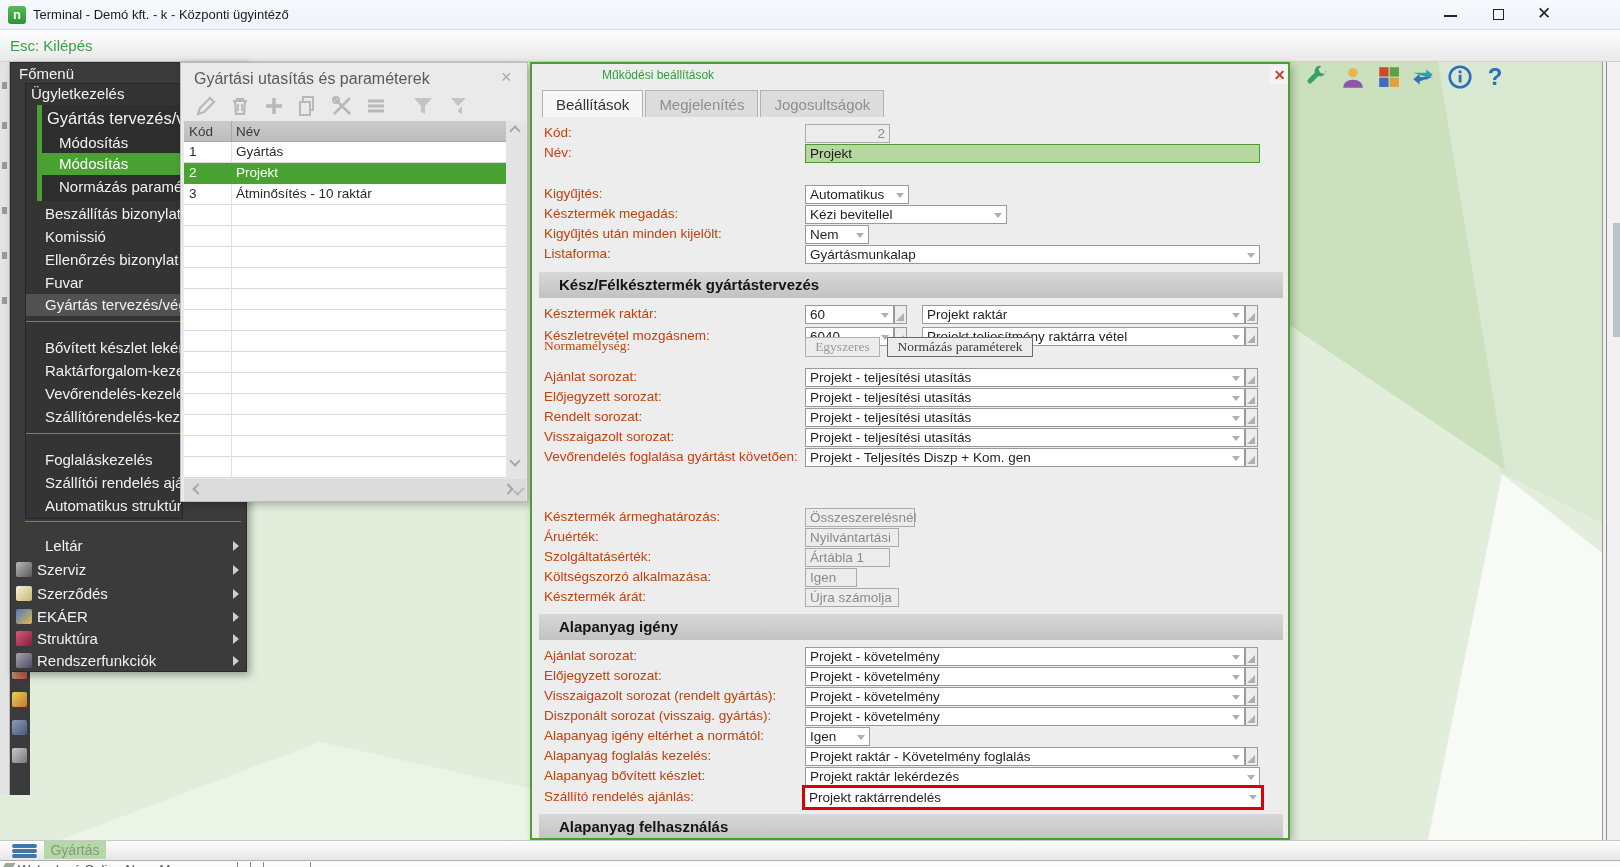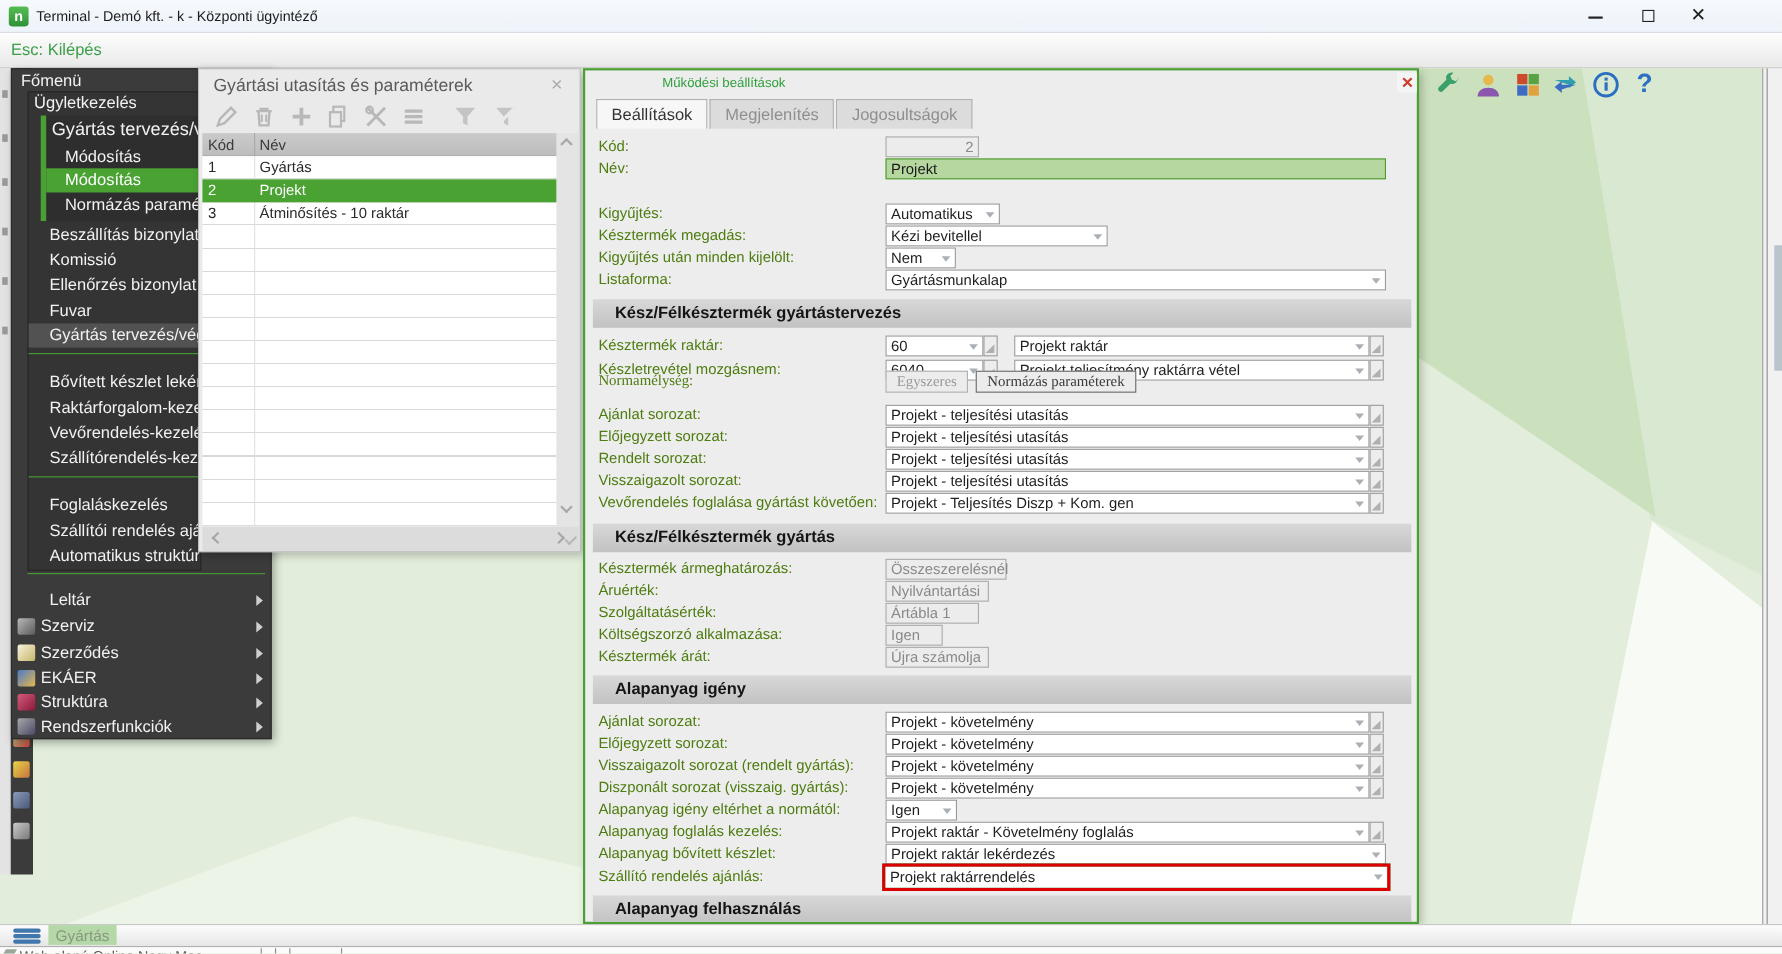--- a/index.html
+++ b/index.html
@@ -64,21 +64,21 @@
 
   
   #settings { left:530px; top:62px; width:760px; height:778px; background:#ededed; border:2px solid #4aa032; box-shadow:3px 3px 8px rgba(0,0,0,.25); overflow:hidden; }
   #st-title { left:28px; top:4px; font-size:12px; color:#2fa03c;margin-left:42px; }
   #st-close { left:738px; top:2px; width:19px; height:18px; background:#f4f4f4; text-align:center; font-size:14px; font-weight:bold; color:#cc3b2a; line-height:18px; }
   #st-tabs { left:10px; top:26px; display:flex; }
   .tab { height:27px; line-height:27px; padding:0 13px; font-size:15px; border:1px solid #b2b2b2; border-bottom:none; }
   .tab-active { background:#f7f7f7; color:#333; position:relative; z-index:2; }
   .tab-idle { background:#dcdcdc; color:#8f8f8f; margin-left:2px; }
   .frow { position:absolute; left:0; width:756px; height:20px; }
-  .lbl { position:absolute; left:12px; top:1px; font-size:13.5px; color:#4d7c0f; white-space:nowrap; }
+  .lbl { position:absolute; left:12px; top:1px; font-size:13.5px; color:#c2410c; white-space:nowrap; }
   .combo { position:absolute; top:0; height:19px; background:#fff; border:1px solid #9a9a9a; font-size:13.5px; line-height:17px; color:#1f1f1f; padding-left:4px; white-space:nowrap; overflow:hidden; }
   .arr { position:absolute; right:4px; top:7px; width:0; height:0; border-left:4px solid transparent; border-right:4px solid transparent; border-top:5px solid #aab0b6; }
   .corner { position:absolute; top:0; width:13px; height:19px; border:1px solid #9a9a9a; background:#ededed; }
   .ctri { position:absolute; right:2px; bottom:2px; width:0; height:0; border-bottom:8px solid #b0b0b0; border-left:8px solid transparent; }
   .dinput { position:absolute; top:0; height:19px; background:#ececec; border:1px solid #aaa; font-size:13.5px; line-height:17px; color:#8a8a8a; padding:0 4px; }
   .ginput { position:absolute; top:0; height:19px; background:#b7d7a1; border:1px solid #4e9a2e; font-size:13.5px; line-height:17px; color:#1a1a1a; padding-left:4px; }
   .btn { position:absolute; top:0; height:20px; font-size:13.5px; line-height:18px; text-align:center; }
   .btn-dis { background:#ececec; border:1px solid #b0b0b0; color:#9a9a9a; }
   .btn-en { background:#ececec; border:1px solid #6a6a6a; color:#3a3a3a; }
   .sec { position:absolute; left:7px; width:744px; height:26px; background:linear-gradient(#d8d8d8,#c2c2c2); font-weight:bold; font-size:15px; color:#141414; line-height:26px; padding-left:20px; }
@@ -419,21 +419,20 @@
       </div>
   </div>
   <div class="frow" style="top:384px;">
     <span class="lbl">Vevőrendelés foglalása gyártást követően:</span>
     <div class="combo" style="left:273px; width:440px;"><span>Projekt - Teljesítés Diszp + Kom. gen</span><span class="arr"></span></div>
     <div class="corner" style="left:713px;">
         <span class="ctri"></span>
       </div>
   </div>
 
-  <div class="sec" style="top:412px;">Kész/Félkésztermék gyártás</div>
 
   <div class="frow" style="top:444px;">
     <span class="lbl">Késztermék ármeghatározás:</span>
     <div class="dinput" style="left:273px; width:110px;">Összeszerelésnél</div>
   </div>
   <div class="frow" style="top:464px;">
     <span class="lbl">Áruérték:</span>
     <div class="dinput" style="left:273px; width:94px;">Nyilvántartási</div>
   </div>
   <div class="frow" style="top:484px;">

